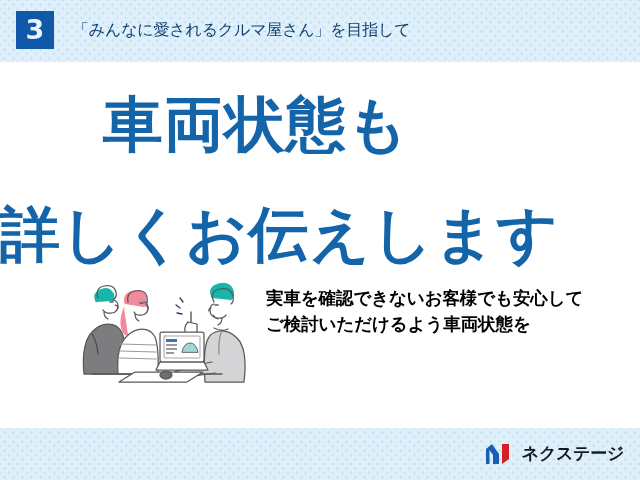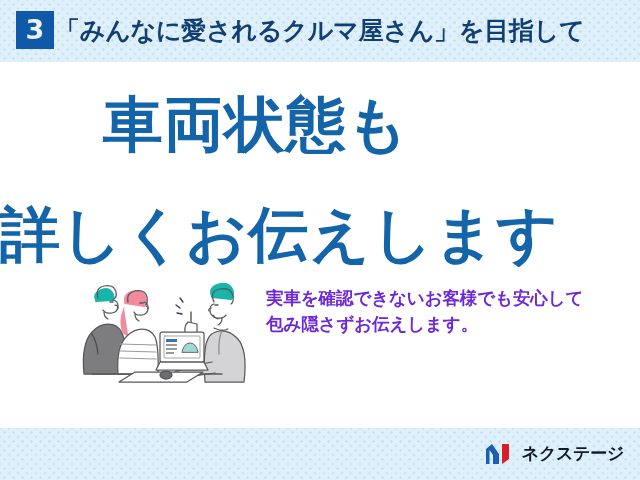--- a/index.html
+++ b/index.html
@@ -47,23 +47,23 @@
     background: #1059a8;
     color: #eaf4fb;
     font-size: 27px;
     font-weight: bold;
     line-height: 38px;
     text-align: center;
     letter-spacing: 0;
     font-family: "DejaVu Sans", sans-serif;
   }
   #header-title {
-    margin-left: 1px;
-    font-size: 25px;
-    font-weight: bold;
+    margin-left: 19px;
+    font-size: 16px;
+    font-weight: normal;
     color: #123f72;
     letter-spacing: -0.2px;
     white-space: nowrap;
   }
 
   
   #headline {
     position: absolute;
     left: 0;
     top: 88px;
@@ -98,21 +98,21 @@
   
   #body-copy {
     position: absolute;
     left: 266px;
     top: 285px;
     width: 350px;
   }
   .body-line {
     font-size: 17.5px;
     line-height: 26px;
-    color: #6d28d9;
+    color: #000000;
     font-weight: bold;
     white-space: nowrap;
     letter-spacing: -0.1px;
   }
 
   
   #footer-band {
     position: absolute;
     left: 0;
     top: 428px;
@@ -219,21 +219,21 @@
         <path d="M120 74 q2 -9 8 -9 q6 0 8 9 z" fill="#9fd8d4" stroke="#58585a" stroke-width="0.9"></path>
         <path d="M94 92 l52 0 l-4 -8 l-44 0 z" fill="#ffffff" stroke="#58585a"></path>
 
         <ellipse cx="104" cy="97" rx="6" ry="4" fill="#6d6d70" stroke="#58585a"></ellipse>
       </g>
     </svg>
   </div>
 
   <div id="body-copy">
     <div class="body-line">実車を確認できないお客様でも安心して</div>
-    <div class="body-line">包み隠さずお伝えします。</div>
+    <div class="body-line">ご検討いただけるよう車両状態を</div>
   </div>
 
   <div id="footer-band">
     <div id="brand-lockup">
       <svg id="brand-mark" viewBox="0 0 30 22">
         <path d="M1 21 L1 6 L7 1 L14 11 L14 21 L8 21 L8 12 L4.5 7 L4.5 21 Z" fill="#1a5fb4"></path>
         <path d="M17 1 L24 1 L24 16 L17 21 Z" fill="#d81f26"></path>
       </svg>
       <div id="brand-name">ネクステージ</div>
     </div>

